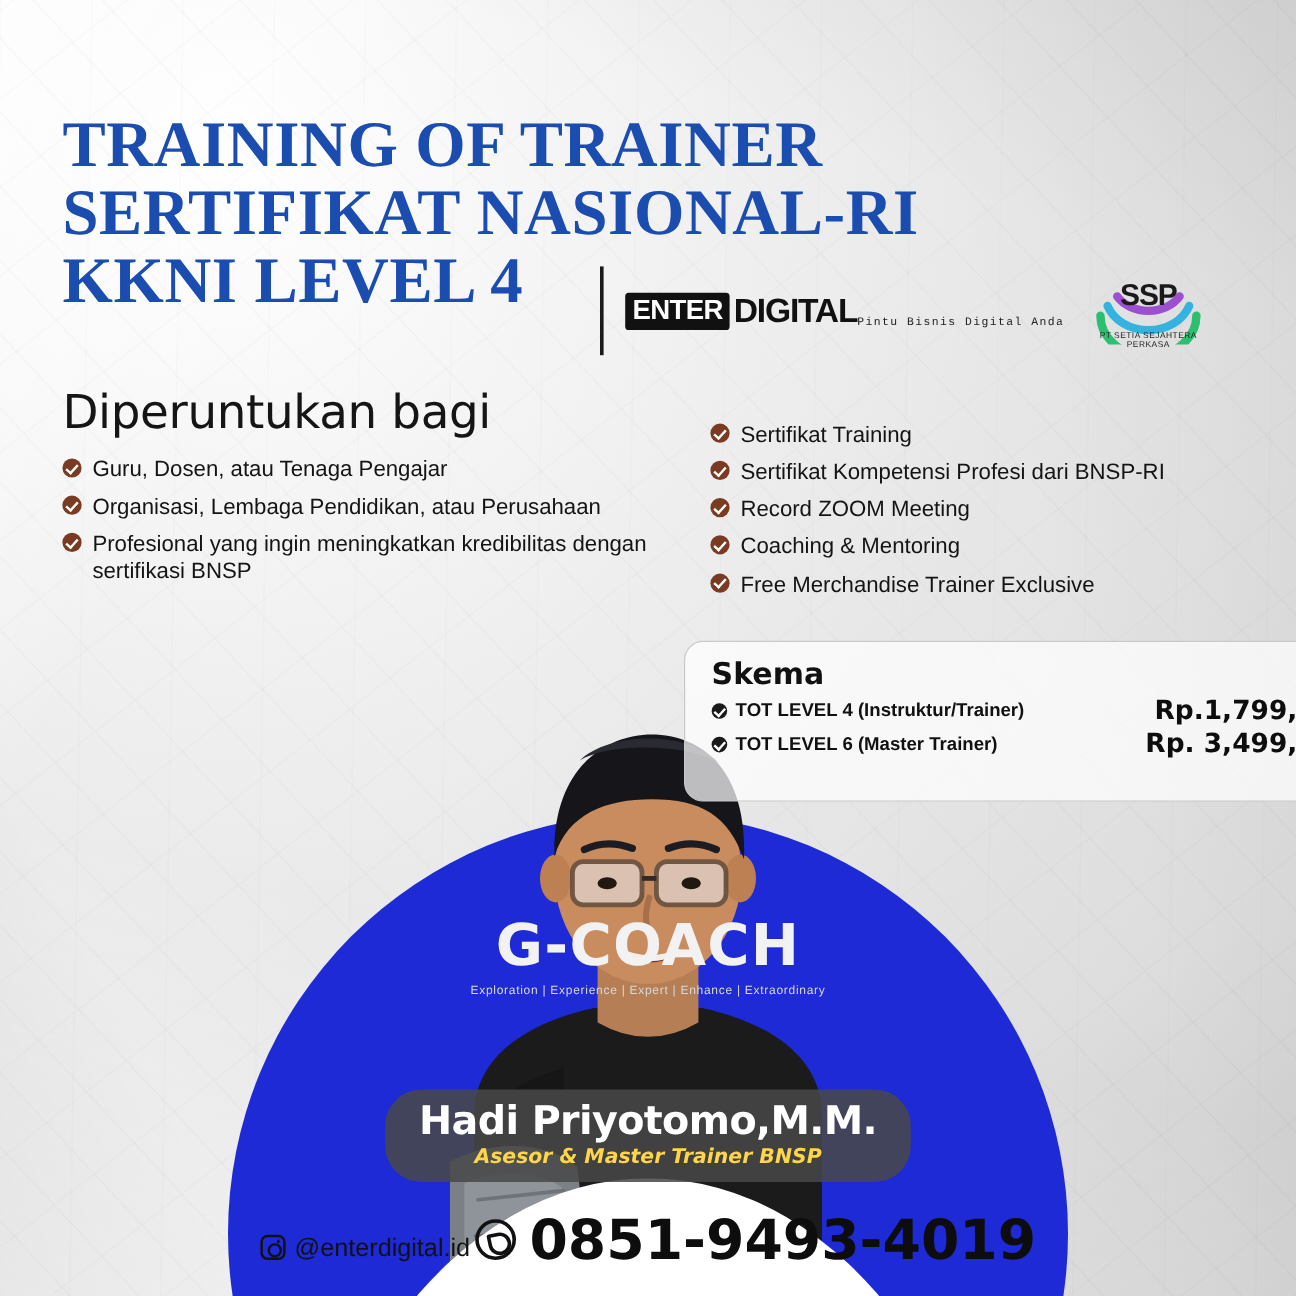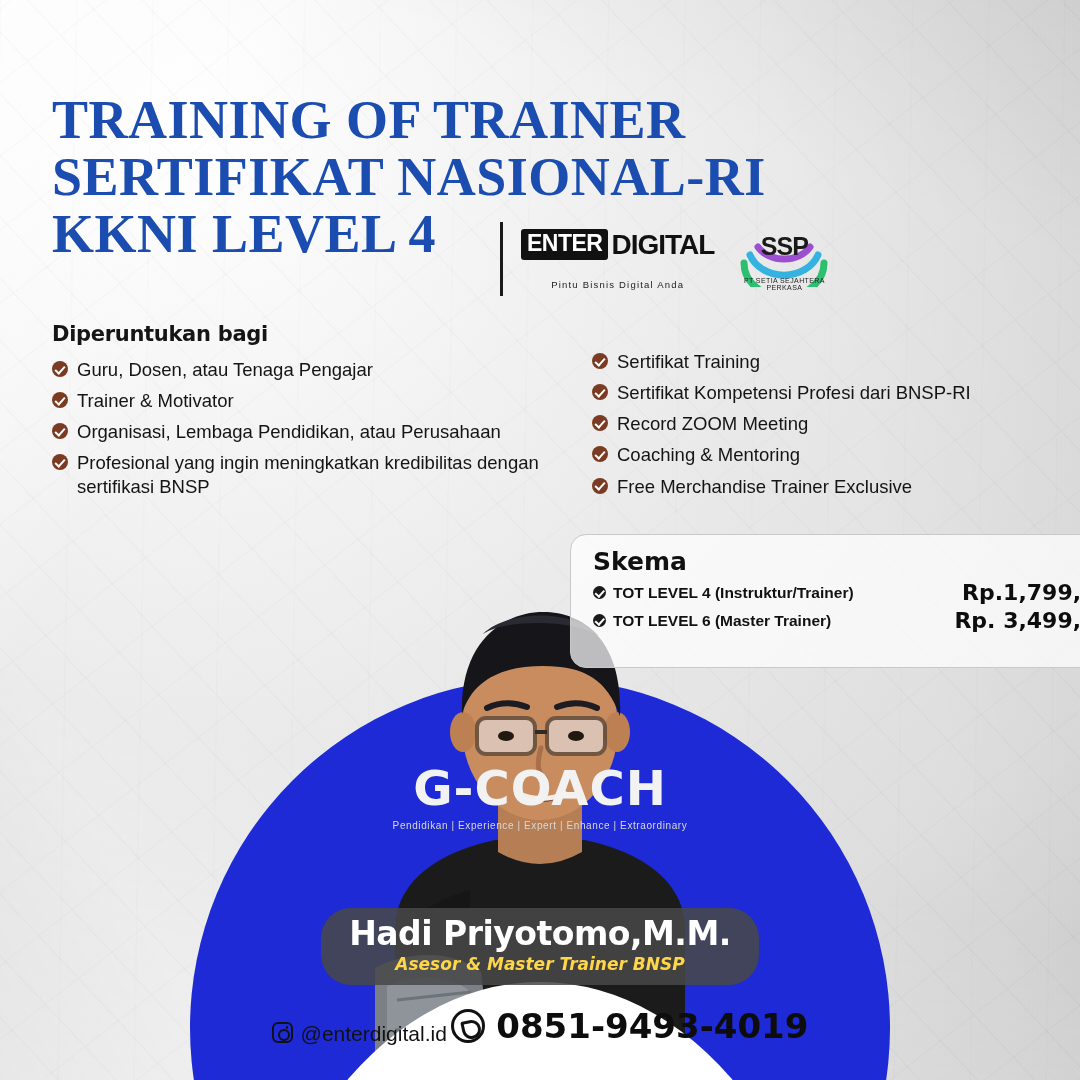--- a/index.html
+++ b/index.html
@@ -54,59 +54,59 @@
   
   .logo-area {
     position: absolute;
     left: 500px; top: 222px;
     display: flex; align-items: center; gap: 18px;
     z-index: 6;
   }
   .logo-divider {
     width: 3px; height: 74px; background: #1a1a1a;
   }
-  .enter-digital { display: flex; flex-direction: column; align-items: center; }
+  .enter-digital { display: flex; flex-direction: row; align-items: center; }
   .ed-row { display: flex; align-items: center; }
   .ed-enter {
     background: #111; color: #fff; font-weight: bold;
     font-size: 23px; letter-spacing: -0.5px;
     padding: 1px 6px 3px 6px; border-radius: 3px;
     font-family: "Liberation Sans", sans-serif;
   }
   .ed-digital {
     color: #111; font-weight: bold; font-size: 28px;
     letter-spacing: -1px; margin-left: 3px;
     font-family: "Liberation Sans", sans-serif;
   }
   .ed-tag {
     font-size: 9.5px; color: #222; letter-spacing: 1.2px;
-    margin-top: 18px; font-family: Liberation Sans, sans-serif;
+    margin-top: 18px; font-family: Liberation Mono, monospace;
   }
   .ssp-logo {
     width: 104px; height: 72px;
     display: flex; flex-direction: column; align-items: center; justify-content: flex-start;
     position: relative;
   }
   .ssp-text {
     position: absolute; top: 9px; left: 0; right: 0; text-align: center;
     font-weight: bold; font-size: 25px; color: #1a1a1a; letter-spacing: -1px;
     z-index: 3;
   }
   .ssp-arc { position: absolute; top: 2px; left: 6px; }
   .ssp-sub {
     position: absolute; bottom: 4px; left: 0; right: 0; text-align: center;
     font-size: 7px; color: #222; letter-spacing: 0.4px;
   }
 
   
   .col-title {
     font-family: "DejaVu Sans", sans-serif;
-    font-weight: bold;
+    font-weight: normal;
     color: #151515;
-    font-size: 21px;
+    font-size: 39px;
     letter-spacing: -0.3px;
   }
   .bullet-list { list-style: none; margin-top: 12px; }
   .bullet-list li {
     display: flex; align-items: flex-start; gap: 9px;
     font-size: 18.5px; color: #141414; margin-bottom: 8px;
     line-height: 1.25;
     font-family: "Liberation Sans", sans-serif;
   }
   .tick {
@@ -228,21 +228,21 @@
     width: 8px; height: 8px; border: 2px solid #111; border-radius: 50%;
   }
   .ig-icon::after {
     content: ""; position: absolute; right: 2.5px; top: 2px;
     width: 2.5px; height: 2.5px; background: #111; border-radius: 50%;
   }
   .wa-row {
     margin-top: 6px;
     display: inline-flex; align-items: center; gap: 11px;
     font-family: "DejaVu Sans", sans-serif;
-    font-weight: bold; font-size: 34px; color: #0d0d0d;
+    font-weight: bold; font-size: 46px; color: #0d0d0d;
   }
   .wa-icon {
     width: 34px; height: 34px; border-radius: 50%;
     border: 3px solid #111; position: relative;
   }
   .wa-icon::after {
     content: "";
     position: absolute; left: 8px; top: 8px;
     width: 13px; height: 13px;
     border: 3px solid #111;
@@ -285,24 +285,20 @@
 
   <div class="left-col">
     <div class="col-title">Diperuntukan bagi</div>
     <ul class="bullet-list">
       <li>
           <span class="tick"></span>
           <span>Guru, Dosen, atau Tenaga Pengajar</span>
         </li>
       <li>
           <span class="tick"></span>
-          <span>Trainer &amp; Motivator</span>
-        </li>
-      <li>
-          <span class="tick"></span>
           <span>Organisasi, Lembaga Pendidikan, atau Perusahaan</span>
         </li>
       <li>
           <span class="tick"></span>
           <span>Profesional yang ingin meningkatkan kredibilitas dengan sertifikasi BNSP</span>
         </li>
     </ul>
   </div>
 
   <div class="right-col">
@@ -385,21 +381,21 @@
 
     <path d="M120 590 L120 468 C150 452 196 448 226 472 L240 590 Z" fill="#7b8086"></path>
     <path d="M132 590 L132 486 C160 474 196 474 216 492 L228 590 Z" fill="#8e949a"></path>
     <path d="M142 500 L216 492" stroke="#6e7378" stroke-width="3"></path>
     <path d="M140 530 L224 524" stroke="#6e7378" stroke-width="3"></path>
     <path d="M138 560 L228 556" stroke="#6e7378" stroke-width="3"></path>
   </svg>
 
   <div style="position:absolute; left:50%; transform:translateX(-50%); top:760px; z-index:5; text-align:center;">
     <div style="font-family:'DejaVu Sans',sans-serif; font-weight:bold; font-size:48px; color:#f2f2f2; letter-spacing:1px;">G-COACH</div>
-    <div style="font-family:'Liberation Sans',sans-serif; font-size:10px; color:#d8d8d8; letter-spacing:0.6px; margin-top:4px;">Pendidikan | Experience | Expert | Enhance | Extraordinary</div>
+    <div style="font-family:'Liberation Sans',sans-serif; font-size:10px; color:#d8d8d8; letter-spacing:0.6px; margin-top:4px;">Exploration | Experience | Expert | Enhance | Extraordinary</div>
   </div>
 
   <div class="white-circle"></div>
 
   <div class="nameplate">
     <div class="name-text">Hadi Priyotomo,M.M.</div>
     <div class="name-role">Asesor &amp; Master Trainer BNSP</div>
   </div>
 
   <div class="contact">

